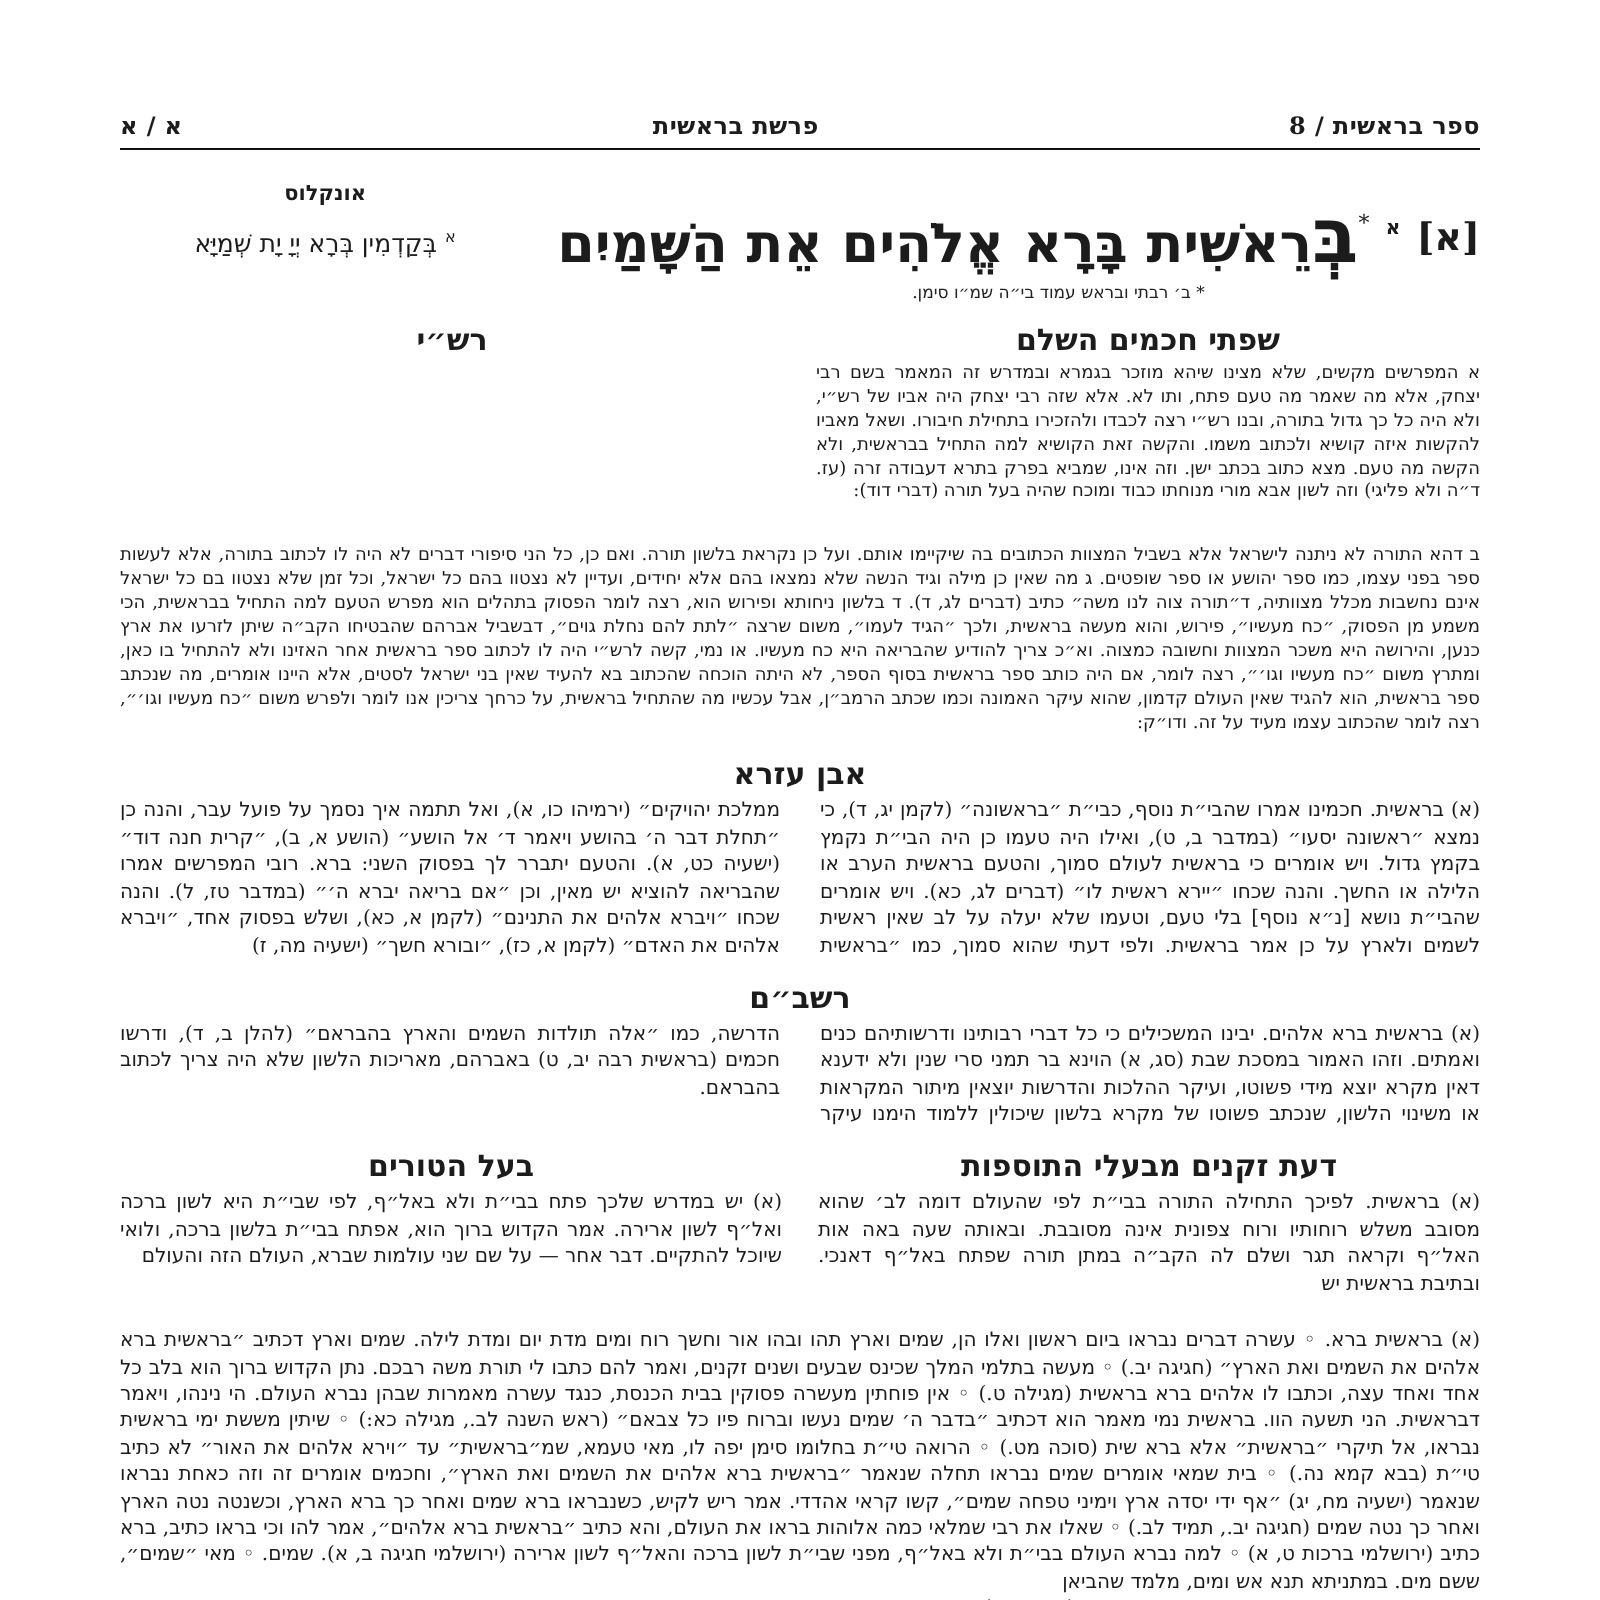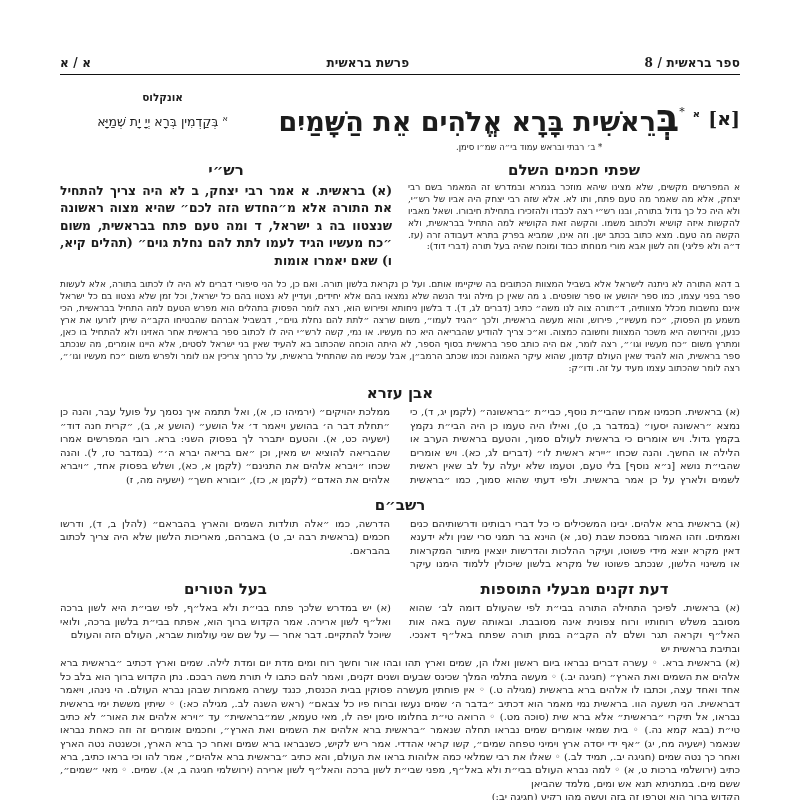--- a/index.html
+++ b/index.html
@@ -27,26 +27,26 @@
   .onk-no{font-size:8px;vertical-align:5px;}
   .onk-text{font-size:12.5px;white-space:nowrap;margin-top:11px;}
   .verse-foot{font-size:8.5px;color:#222;width:62%;text-align:center;margin-top:5px;}
   
   .sec-title{font-size:15px;font-weight:bold;text-align:center;margin:9px 0 3px;}
   
   .cols{display:flex;gap:16px;align-items:flex-start;}
   .col{flex:1 1 0;}
   .siftei-text{font-size:9px;line-height:1.32;text-align:justify;}
   .rashi-text{font-size:12.3px;font-weight:bold;line-height:1.42;text-align:justify;}
-  .full-small{font-size:9px;line-height:1.33;text-align:justify;margin-top:10px;}
+  .full-small{font-size:9px;line-height:1.33;text-align:justify;margin-top:20px;}
   
   .twocol{column-count:2;column-gap:20px;font-size:10px;line-height:1.36;text-align:justify;}
   .pair{display:flex;gap:18px;align-items:flex-start;}
   .pair .col .body{font-size:10px;line-height:1.36;text-align:justify;}
-  .likutei-text{font-size:10px;line-height:1.34;text-align:justify;margin-top:1px;}
+  .likutei-text{font-size:10px;line-height:1.34;text-align:justify;margin-top:15px;}
   .likutei-last{font-size:10px;text-align:right;margin-top:1px;}
 </style>
 </head>
 <body>
 
 <div class="page">
 
   <div class="hdr">
     <span>ספר בראשית / 8</span>
     <span>פרשת בראשית</span>
@@ -70,21 +70,20 @@
   </div>
   <div class="verse-foot">* ב׳ רבתי ובראש עמוד בי״ה שמ״ו סימן.</div>
 
   <div class="cols">
     <div class="col">
       <div class="sec-title">שפתי חכמים השלם</div>
       <div class="siftei-text">א המפרשים מקשים, שלא מצינו שיהא מוזכר בגמרא ובמדרש זה המאמר בשם רבי יצחק, אלא מה שאמר מה טעם פתח, ותו לא. אלא שזה רבי יצחק היה אביו של רש״י, ולא היה כל כך גדול בתורה, ובנו רש״י רצה לכבדו ולהזכירו בתחילת חיבורו. ושאל מאביו להקשות איזה קושיא ולכתוב משמו. והקשה זאת הקושיא למה התחיל בבראשית, ולא הקשה מה טעם. מצא כתוב בכתב ישן. וזה אינו, שמביא בפרק בתרא דעבודה זרה (עז. ד״ה ולא פליגי) וזה לשון אבא מורי מנוחתו כבוד ומוכח שהיה בעל תורה (דברי דוד):</div>
     </div>
     <div class="col">
       <div class="sec-title">רש״י</div>
-      <div class="rashi-text">(א) בראשית. א אמר רבי יצחק, ב לא היה צריך להתחיל את התורה אלא מ״החדש הזה לכם״ שהיא מצוה ראשונה שנצטוו בה ג ישראל, ד ומה טעם פתח בבראשית, משום ״כח מעשיו הגיד לעמו לתת להם נחלת גוים״ (תהלים קיא, ו) שאם יאמרו אומות</div>
     </div>
   </div>
 
   <div class="full-small">ב דהא התורה לא ניתנה לישראל אלא בשביל המצוות הכתובים בה שיקיימו אותם. ועל כן נקראת בלשון תורה. ואם כן, כל הני סיפורי דברים לא היה לו לכתוב בתורה, אלא לעשות ספר בפני עצמו, כמו ספר יהושע או ספר שופטים. ג מה שאין כן מילה וגיד הנשה שלא נמצאו בהם אלא יחידים, ועדיין לא נצטוו בהם כל ישראל, וכל זמן שלא נצטוו בם כל ישראל אינם נחשבות מכלל מצוותיה, ד״תורה צוה לנו משה״ כתיב (דברים לג, ד). ד בלשון ניחותא ופירוש הוא, רצה לומר הפסוק בתהלים הוא מפרש הטעם למה התחיל בבראשית, הכי משמע מן הפסוק, ״כח מעשיו״, פירוש, והוא מעשה בראשית, ולכך ״הגיד לעמו״, משום שרצה ״לתת להם נחלת גוים״, דבשביל אברהם שהבטיחו הקב״ה שיתן לזרעו את ארץ כנען, והירושה היא משכר המצוות וחשובה כמצוה. וא״כ צריך להודיע שהבריאה היא כח מעשיו. או נמי, קשה לרש״י היה לו לכתוב ספר בראשית אחר האזינו ולא להתחיל בו כאן, ומתרץ משום ״כח מעשיו וגו׳״, רצה לומר, אם היה כותב ספר בראשית בסוף הספר, לא היתה הוכחה שהכתוב בא להעיד שאין בני ישראל לסטים, אלא היינו אומרים, מה שנכתב ספר בראשית, הוא להגיד שאין העולם קדמון, שהוא עיקר האמונה וכמו שכתב הרמב״ן, אבל עכשיו מה שהתחיל בראשית, על כרחך צריכין אנו לומר ולפרש משום ״כח מעשיו וגו׳״, רצה לומר שהכתוב עצמו מעיד על זה. ודו״ק:</div>
 
   <div>
     <div class="sec-title">אבן עזרא</div>
     <div class="twocol">(א) בראשית. חכמינו אמרו שהבי״ת נוסף, כבי״ת ״בראשונה״ (לקמן יג, ד), כי נמצא ״ראשונה יסעו״ (במדבר ב, ט), ואילו היה טעמו כן היה הבי״ת נקמץ בקמץ גדול. ויש אומרים כי בראשית לעולם סמוך, והטעם בראשית הערב או הלילה או החשך. והנה שכחו ״יירא ראשית לו״ (דברים לג, כא). ויש אומרים שהבי״ת נושא [נ״א נוסף] בלי טעם, וטעמו שלא יעלה על לב שאין ראשית לשמים ולארץ על כן אמר בראשית. ולפי דעתי שהוא סמוך, כמו ״בראשית ממלכת יהויקים״ (ירמיהו כו, א), ואל תתמה איך נסמך על פועל עבר, והנה כן ״תחלת דבר ה׳ בהושע ויאמר ד׳ אל הושע״ (הושע א, ב), ״קרית חנה דוד״ (ישעיה כט, א). והטעם יתברר לך בפסוק השני: ברא. רובי המפרשים אמרו שהבריאה להוציא יש מאין, וכן ״אם בריאה יברא ה׳״ (במדבר טז, ל). והנה שכחו ״ויברא אלהים את התנינם״ (לקמן א, כא), ושלש בפסוק אחד, ״ויברא אלהים את האדם״ (לקמן א, כז), ״ובורא חשך״ (ישעיה מה, ז)</div>
   </div>
 

